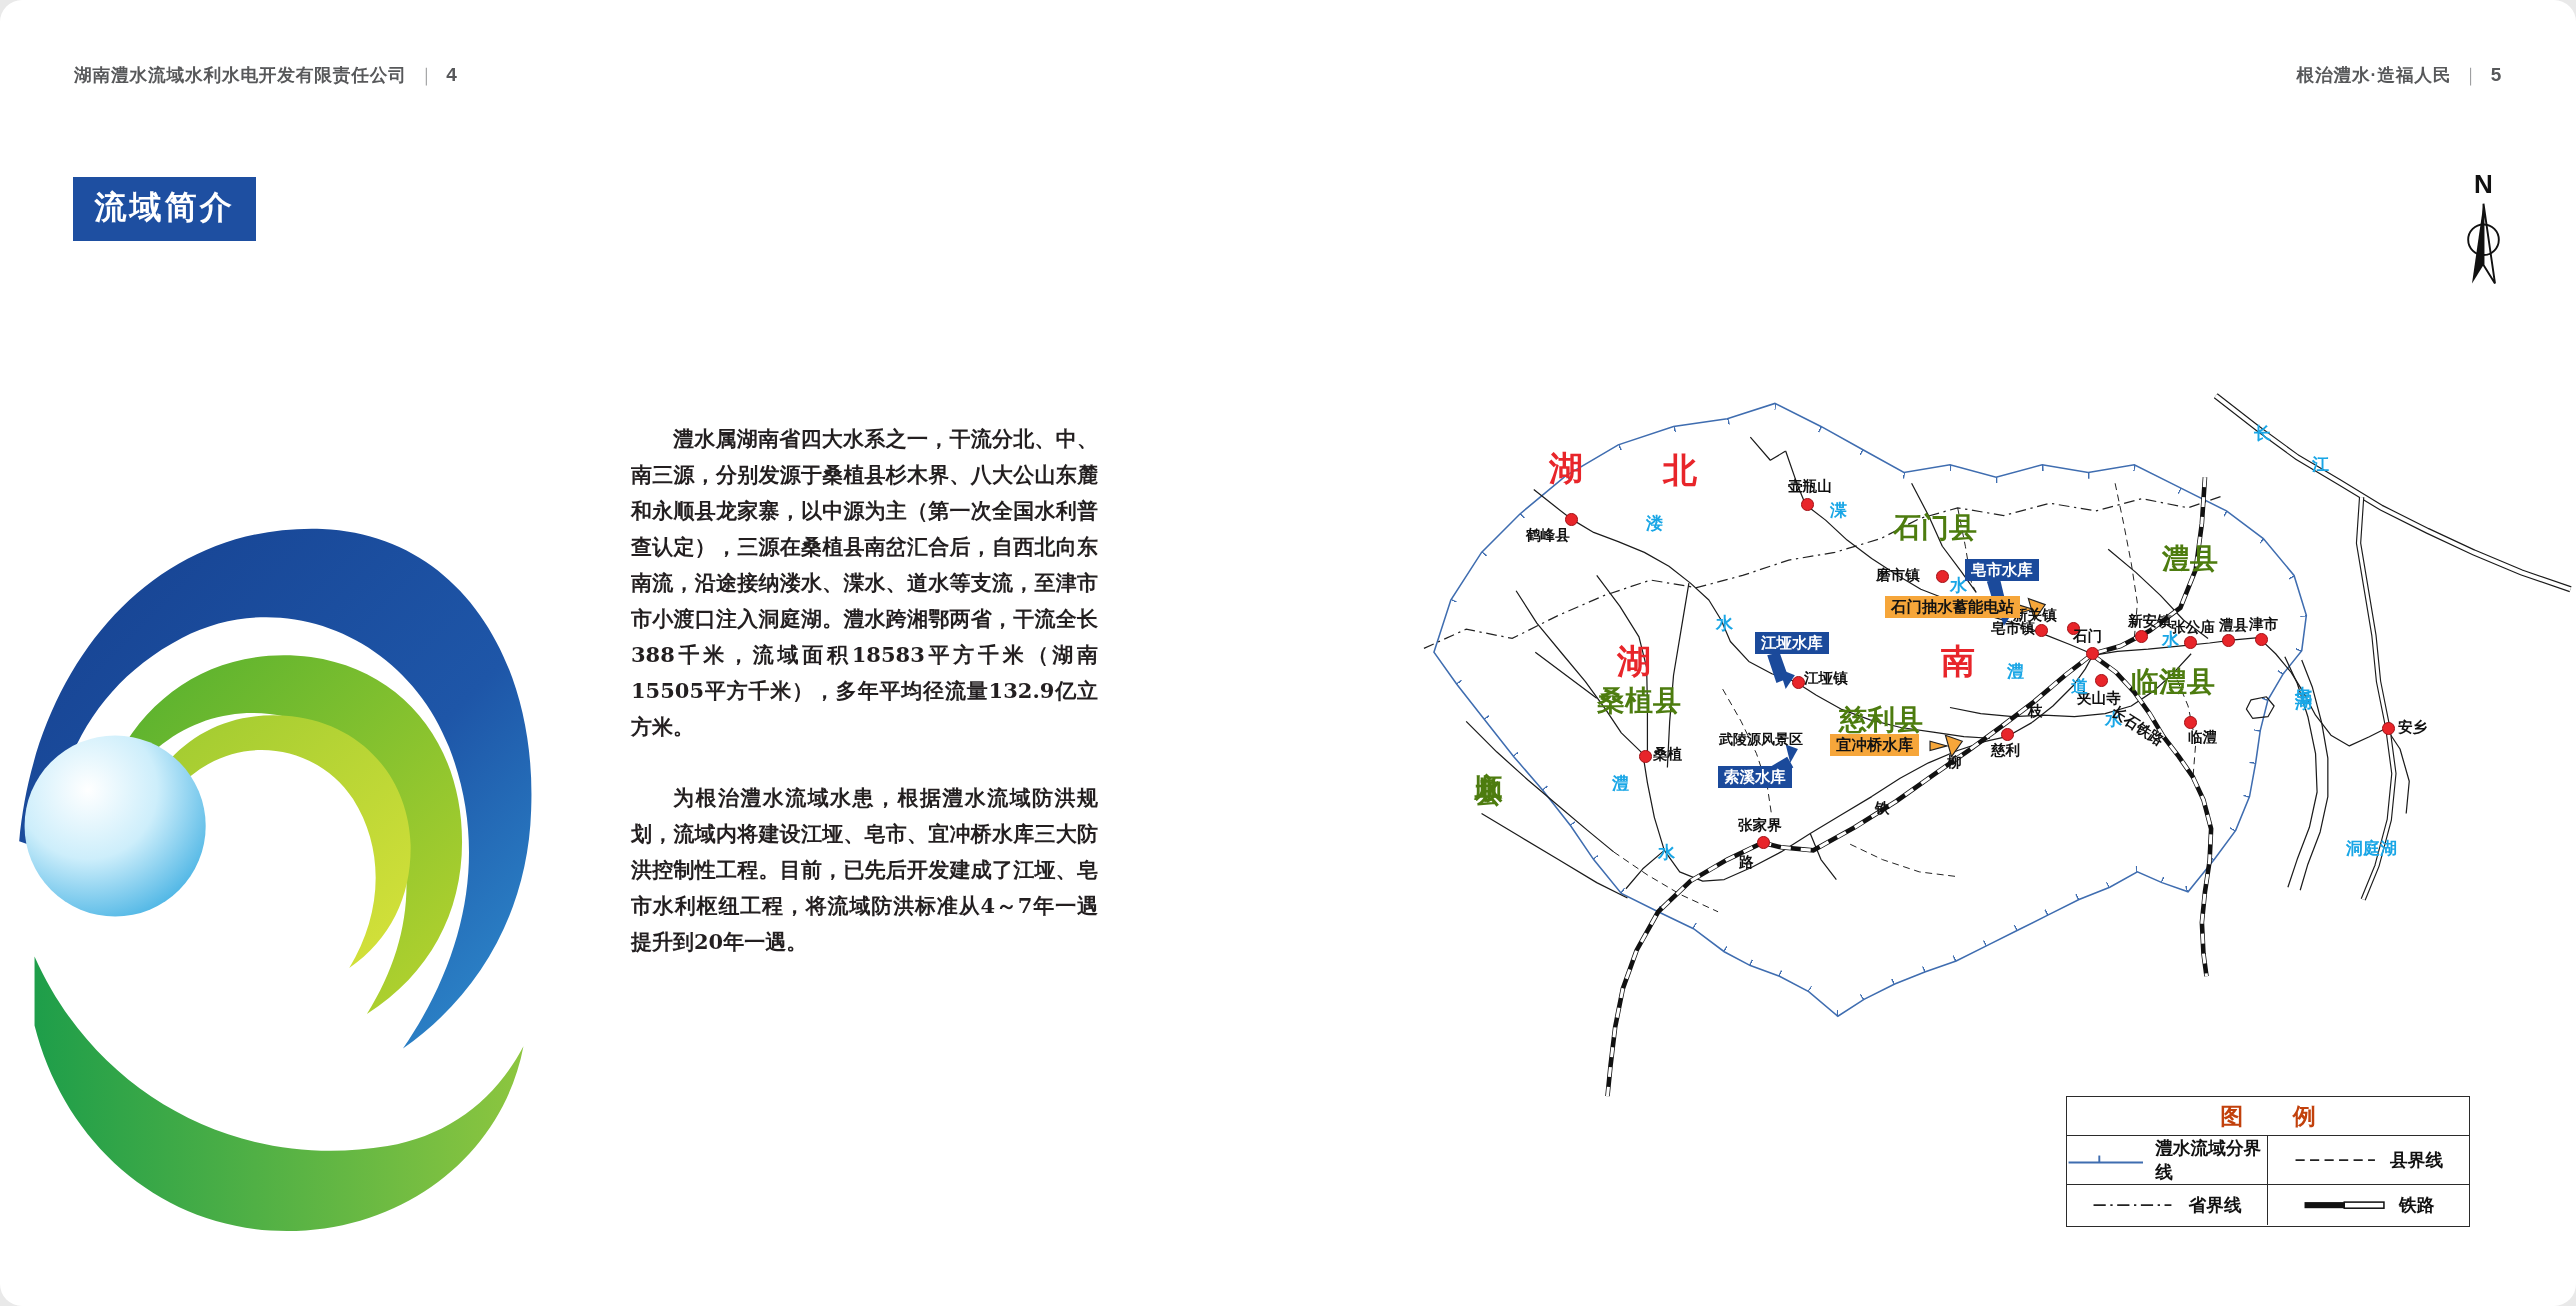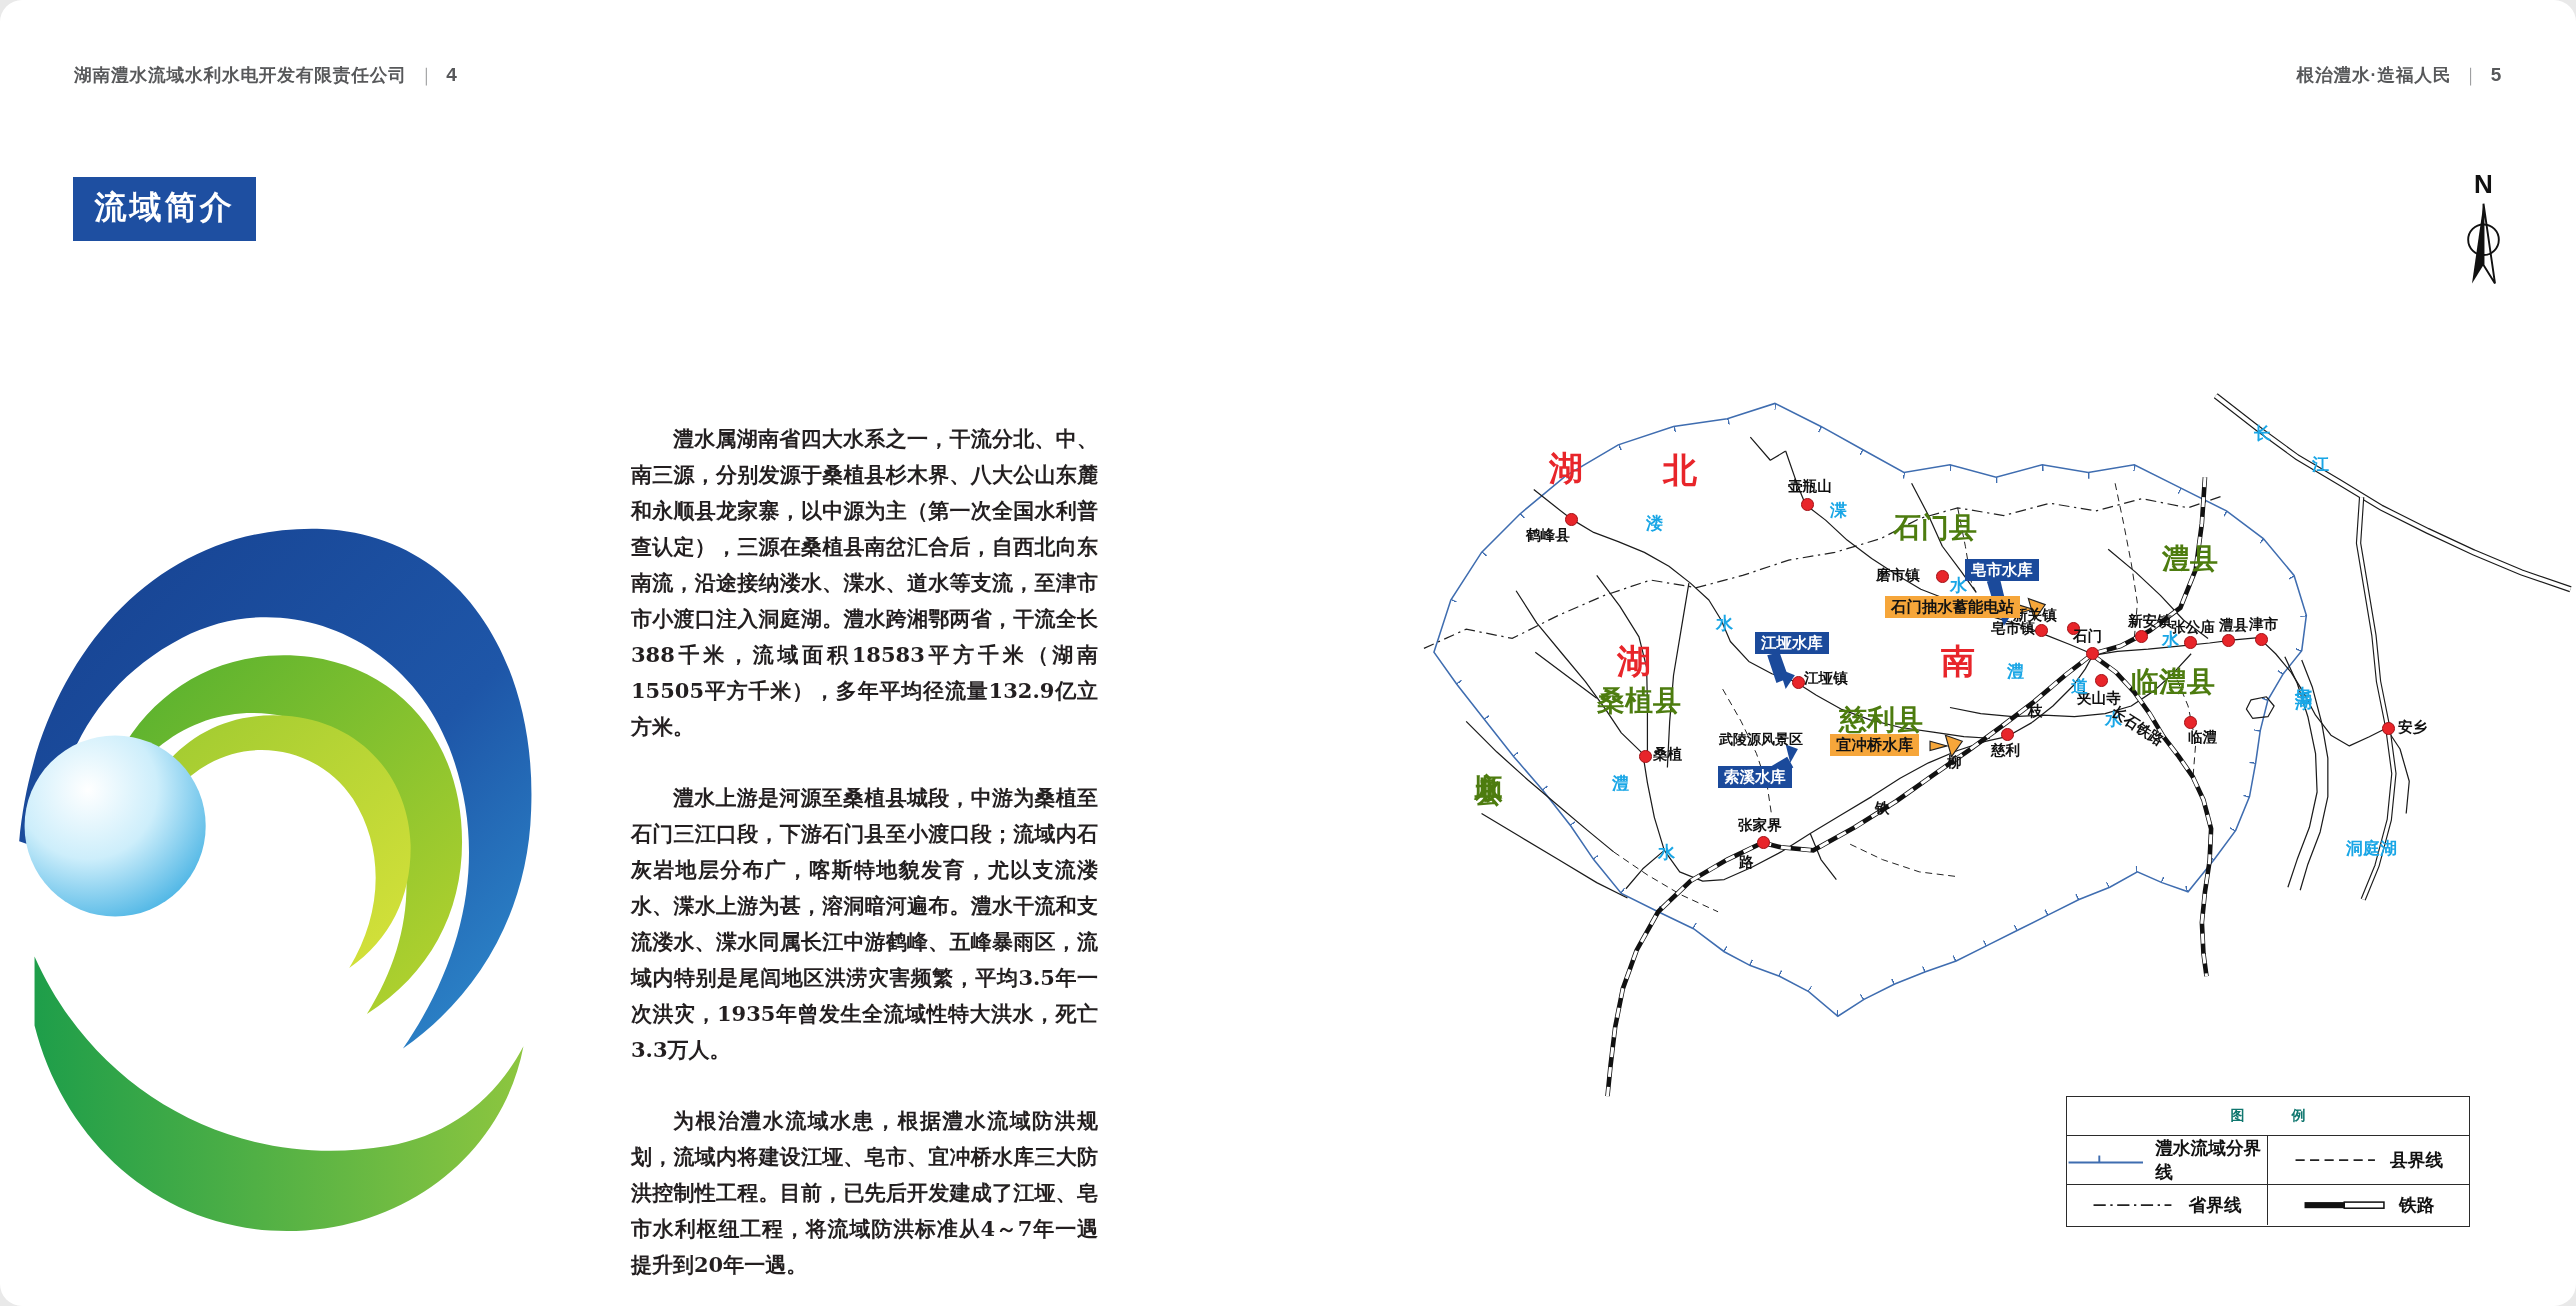--- a/index.html
+++ b/index.html
@@ -36,21 +36,21 @@
   .ml.water{font-size:17px;color:#19a6e6;}
   .ml.rail{font-size:14.6px;color:#101010;}
   .ml.rotated{transform-origin:left center;}
   .ml.res-blue{font-size:15.4px;color:#ffffff;background:#1b4a9b;padding:3.1px 6.1px;}
   .ml.res-orange{font-size:15.4px;color:#131313;background:#f6a63a;padding:3.1px 6.1px;}
   .ml.dot{width:10.7px;height:10.7px;background:#e8252a;border:1.5px solid #a31116;border-radius:50%;padding:0;}
   
   .legend{position:absolute;left:646px;top:774px;width:404px;height:131px;border:1.5px solid #2b2b2b;
           box-sizing:border-box;background:#fff;}
   .legend .ttl{height:38px;border-bottom:1.5px solid #2b2b2b;display:flex;align-items:center;justify-content:center;
-               font-size:14px;font-weight:bold;color:#0f766e;letter-spacing:21.5px;text-indent:21.5px;}
+               font-size:23px;font-weight:bold;color:#c2410c;letter-spacing:21.5px;text-indent:21.5px;}
   .legend .grid{display:grid;grid-template-columns:1fr 1fr;grid-template-rows:1fr 1fr;height:89px;}
   .legend .cell{display:flex;align-items:center;justify-content:center;gap:12.3px;}
   .legend .cell:nth-child(odd){border-right:1.5px solid #2b2b2b;}
   .legend .cell:nth-child(1),.legend .cell:nth-child(2){border-bottom:1.5px solid #2b2b2b;}
   .legend .lbl{font-size:17.7px;font-weight:bold;color:#111;}
 </style>
 </head>
 <body>
 
 <div class="spread">
@@ -91,21 +91,20 @@
     </defs>
     <path fill="url(#gA)" d="M25,555 C45,330 195,140 420,148 C595,155 700,315 692,515 C688,645 625,755 525,825 C612,698 635,560 585,432 C528,287 368,222 237,290 C128,347 75,445 62,568 Z"></path>
     <path fill="url(#gB)" d="M118,560 C138,398 255,296 405,315 C525,332 602,428 602,556 C602,648 560,728 478,780 C540,682 548,570 492,478 C432,382 302,358 212,428 C163,466 132,508 126,570 Z"></path>
     <path fill="url(#gC)" d="M168,568 C185,452 268,380 380,392 C470,402 532,470 535,560 C536,625 510,682 455,720 C498,650 502,566 460,500 C415,432 322,415 255,465 C212,497 186,530 182,572 Z"></path>
     <path fill="url(#gD)" d="M45,705 C125,885 310,985 505,952 C585,938 645,892 682,822 C655,965 520,1072 352,1062 C200,1052 82,942 45,795 Z"></path>
     <circle cx="150" cy="535" r="118" fill="url(#gS)"></circle>
   </svg>
 
   <div class="bodytext">
     <p>澧水属湖南省四大水系之一，干流分北、中、南三源，分别发源于桑植县杉木界、八大公山东麓和永顺县龙家寨，以中源为主（第一次全国水利普查认定），三源在桑植县南岔汇合后，自西北向东南流，沿途接纳溇水、渫水、道水等支流，至津市市小渡口注入洞庭湖。澧水跨湘鄂两省，干流全长388千米，流域面积18583平方千米（湖南15505平方千米），多年平均径流量132.9亿立方米。</p>
-    <p>澧水上游是河源至桑植县城段，中游为桑植至石门三江口段，下游石门县至小渡口段；流域内石灰岩地层分布广，喀斯特地貌发育，尤以支流溇水、渫水上游为甚，溶洞暗河遍布。澧水干流和支流溇水、渫水同属长江中游鹤峰、五峰暴雨区，流域内特别是尾闾地区洪涝灾害频繁，平均3.5年一次洪灾，1935年曾发生全流域性特大洪水，死亡3.3万人。</p>
     <p>为根治澧水流域水患，根据澧水流域防洪规划，流域内将建设江垭、皂市、宜冲桥水库三大防洪控制性工程。目前，已先后开发建成了江垭、皂市水利枢纽工程，将流域防洪标准从4～7年一遇提升到20年一遇。</p>
   </div>
 
 
   <svg class="compass" viewBox="0 0 90 175">
     <text x="45" y="34" text-anchor="middle">N</text>
     <polygon points="45,48 30,152 45,128" fill="#111"></polygon>
     <polygon points="45,48 60,152 45,128" fill="#fff" stroke="#111" stroke-width="2.5"></polygon>
     <circle cx="45" cy="95" r="20" fill="none" stroke="#111" stroke-width="2.5"></circle>
   </svg>

